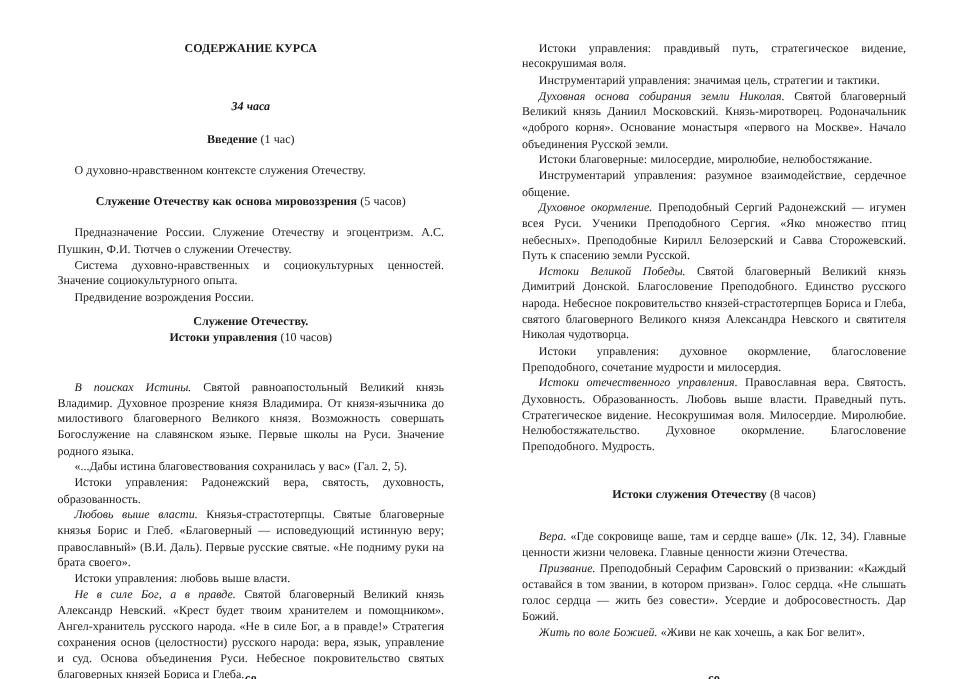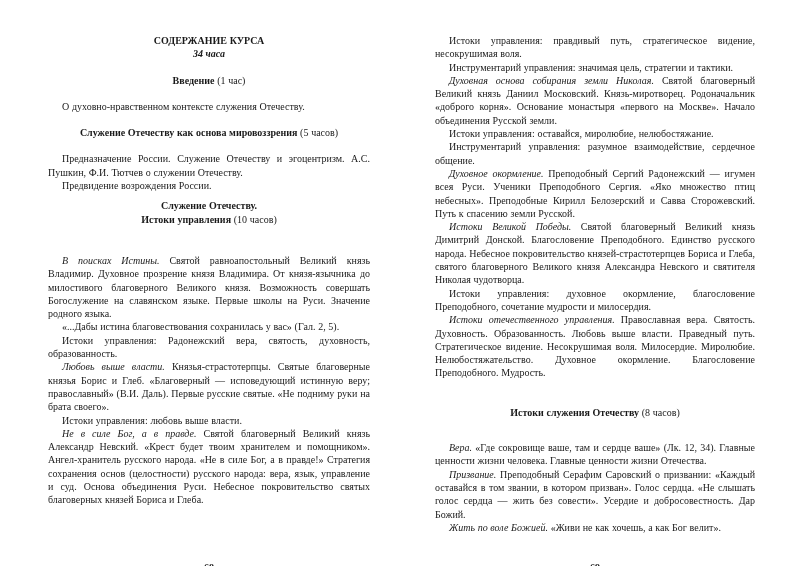--- a/index.html
+++ b/index.html
@@ -34,21 +34,21 @@
     margin: 0;
     text-align: justify;
     text-indent: 14px;
     word-spacing: 0.2px;
   }
   .t-title, .t-subtitle, .t-h, .t-hs1, .t-hs2, .t-hsB {
     text-align: center;
     text-indent: 0;
   }
   .t-title    { font-weight: bold; }
-  .t-subtitle { font-weight: bold; font-style: italic; }
+  .t-subtitle { font-weight: bold; font-style: italic; margin-top: 36px; }
   .t-h        { margin: 13px 0; }
   .t-hs1      { margin-top: 7px; }
   .t-hs2      { margin-bottom: 28px; }
   .t-hsB      { margin: 26px 0 22px; }
   .s-r  {}
   .s-b  { font-weight: bold; }
   .s-i  { font-style: italic; }
   .s-bi { font-weight: bold; font-style: italic; }
   .pagenum {
     position: absolute;
@@ -65,39 +65,40 @@
 <div id="spread">
 
   <section class="page" id="page-left">
     <div class="text-column">
         <p class="blk t-title"><span class="s-b">СОДЕРЖАНИЕ КУРСА</span></p>
         <p class="blk t-subtitle"><span class="s-bi">34 часа</span></p>
         <p class="blk t-h"><span class="s-b">Введение</span><span class="s-r"> (1 час)</span></p>
         <p class="blk t-p"><span class="s-r">О духовно-нравственном контексте служения Отечеству.</span></p>
         <p class="blk t-h"><span class="s-b">Служение Отечеству как основа мировоззрения</span><span class="s-r"> (5 часов)</span></p>
         <p class="blk t-p"><span class="s-r">Предназначение России. Служение Отечеству и эгоцентризм. А.С. Пушкин, Ф.И. Тютчев о служении Отечеству.</span></p>
+        <p class="blk t-p"><span class="s-r">Система духовно-нравственных и социокультурных ценностей. Значение социокультурного опыта.</span></p>
         <p class="blk t-p"><span class="s-r">Предвидение возрождения России.</span></p>
         <p class="blk t-hs1"><span class="s-b">Служение Отечеству.</span></p>
         <p class="blk t-hs2"><span class="s-b">Истоки управления</span><span class="s-r"> (10 часов)</span></p>
         <p class="blk t-p"><span class="s-i">В поисках Истины.</span><span class="s-r"> Святой равноапостольный Великий князь Владимир. Духовное прозрение князя Владимира. От князя-язычника до милостивого благоверного Великого князя. Возможность совершать Богослужение на славянском языке. Первые школы на Руси. Значение родного языка.</span></p>
         <p class="blk t-p"><span class="s-r">«...Дабы истина благовествования сохранилась у вас» (Гал. 2, 5).</span></p>
         <p class="blk t-p"><span class="s-r">Истоки управления: Радонежский вера, святость, духовность, образованность.</span></p>
         <p class="blk t-p"><span class="s-i">Любовь выше власти.</span><span class="s-r"> Князья-страстотерпцы. Святые благоверные князья Борис и Глеб. «Благоверный — исповедующий истинную веру; православный» (В.И. Даль). Первые русские святые. «Не подниму руки на брата своего».</span></p>
         <p class="blk t-p"><span class="s-r">Истоки управления: любовь выше власти.</span></p>
         <p class="blk t-p"><span class="s-i">Не в силе Бог, а в правде.</span><span class="s-r"> Святой благоверный Великий князь Александр Невский. «Крест будет твоим хранителем и помощником». Ангел-хранитель русского народа. «Не в силе Бог, а в правде!» Стратегия сохранения основ (целостности) русского народа: вера, язык, управление и суд. Основа объединения Руси. Небесное покровительство святых благоверных князей Бориса и Глеба.</span></p>
       </div>
     <div class="pagenum">68</div>
   </section>
 
   <section class="page" id="page-right">
     <div class="text-column">
         <p class="blk t-p"><span class="s-r">Истоки управления: правдивый путь, стратегическое видение, несокрушимая воля.</span></p>
         <p class="blk t-p"><span class="s-r">Инструментарий управления: значимая цель, стратегии и тактики.</span></p>
         <p class="blk t-p"><span class="s-i">Духовная основа собирания земли Николая.</span><span class="s-r"> Святой благоверный Великий князь Даниил Московский. Князь-миротворец. Родоначальник «доброго корня». Основание монастыря «первого на Москве». Начало объединения Русской земли.</span></p>
-        <p class="blk t-p"><span class="s-r">Истоки управления: оставайся, миролюбие, нелюбостяжание.</span></p>
+        <p class="blk t-p"><span class="s-r">Истоки благоверные: милосердие, миролюбие, нелюбостяжание.</span></p>
         <p class="blk t-p"><span class="s-r">Инструментарий управления: разумное взаимодействие, сердечное общение.</span></p>
         <p class="blk t-p"><span class="s-i">Духовное окормление.</span><span class="s-r"> Преподобный Сергий Радонежский — игумен всея Руси. Ученики Преподобного Сергия. «Яко множество птиц небесных». Преподобные Кирилл Белозерский и Савва Сторожевский. Путь к спасению земли Русской.</span></p>
         <p class="blk t-p"><span class="s-i">Истоки Великой Победы.</span><span class="s-r"> Святой благоверный Великий князь Димитрий Донской. Благословение Преподобного. Единство русского народа. Небесное покровительство князей-страстотерпцев Бориса и Глеба, святого благоверного Великого князя Александра Невского и святителя Николая чудотворца.</span></p>
         <p class="blk t-p"><span class="s-r">Истоки управления: духовное окормление, благословение Преподобного, сочетание мудрости и милосердия.</span></p>
         <p class="blk t-p"><span class="s-i">Истоки отечественного управления.</span><span class="s-r"> Православная вера. Святость. Духовность. Образованность. Любовь выше власти. Праведный путь. Стратегическое видение. Несокрушимая воля. Милосердие. Миролюбие. Нелюбостяжательство. Духовное окормление. Благословение Преподобного. Мудрость.</span></p>
         <p class="blk t-hsB"><span class="s-b">Истоки служения Отечеству</span><span class="s-r"> (8 часов)</span></p>
         <p class="blk t-p"><span class="s-i">Вера.</span><span class="s-r"> «Где сокровище ваше, там и сердце ваше» (Лк. 12, 34). Главные ценности жизни человека. Главные ценности жизни Отечества.</span></p>
         <p class="blk t-p"><span class="s-i">Призвание.</span><span class="s-r"> Преподобный Серафим Саровский о призвании: «Каждый оставайся в том звании, в котором призван». Голос сердца. «Не слышать голос сердца — жить без совести». Усердие и добросовестность. Дар Божий.</span></p>
         <p class="blk t-p"><span class="s-i">Жить по воле Божией.</span><span class="s-r"> «Живи не как хочешь, а как Бог велит».</span></p>
       </div>

